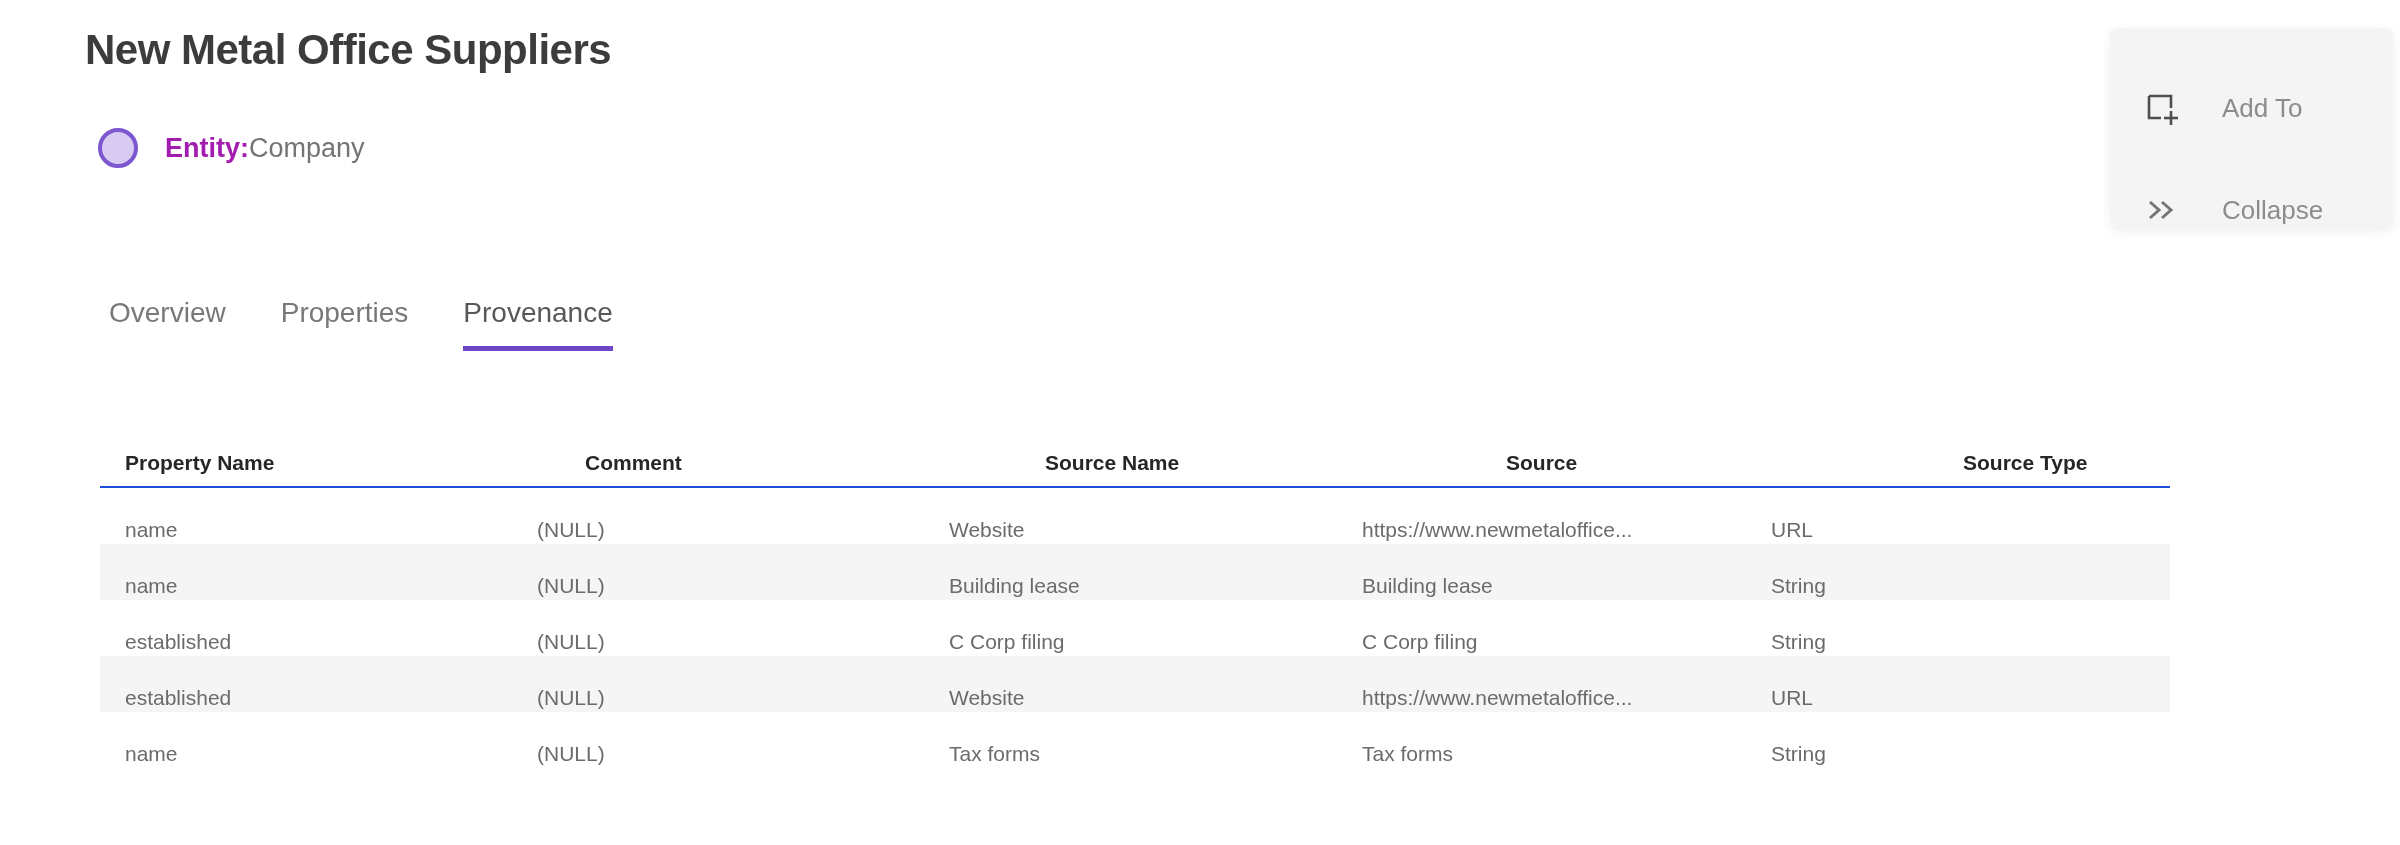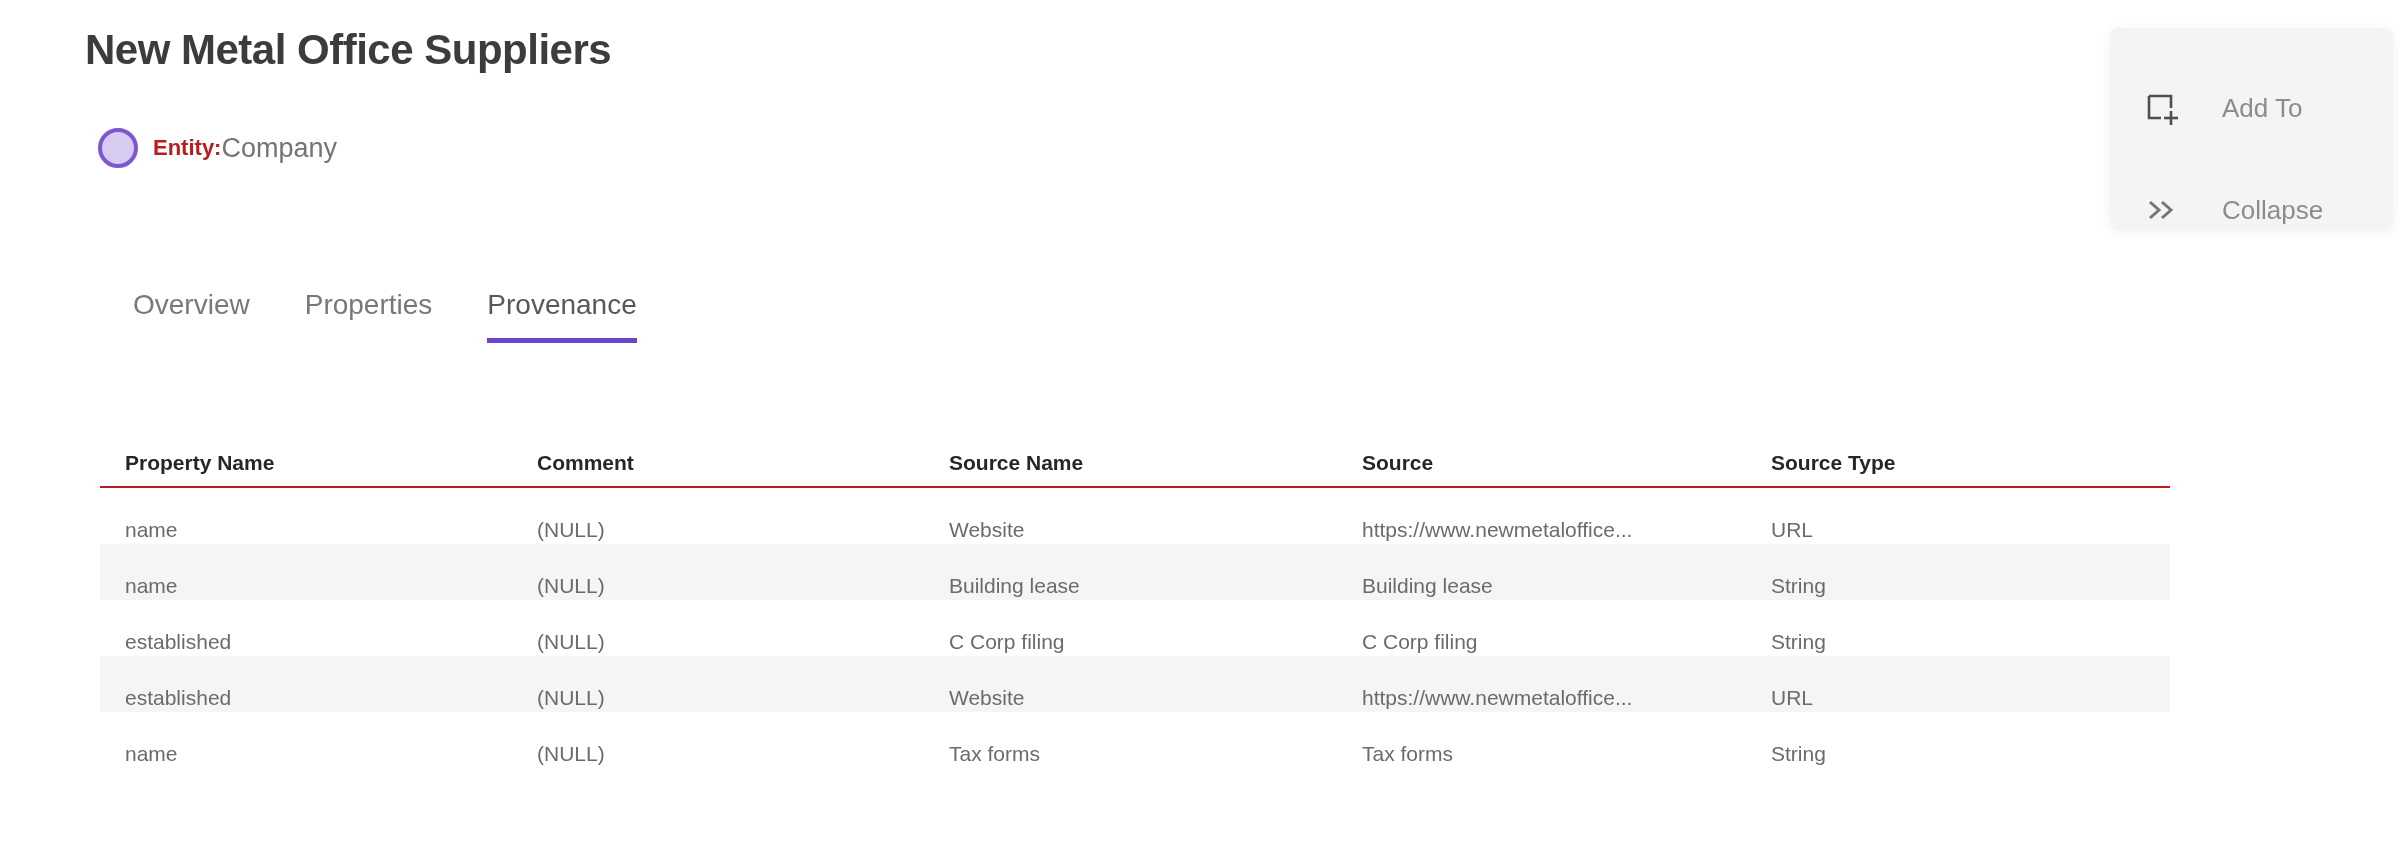--- a/index.html
+++ b/index.html
@@ -11,32 +11,32 @@
   }
   *{box-sizing:border-box;margin:0;padding:0;}
   html,body{width:2400px;height:845px;background:#ffffff;overflow:hidden;}
   body{font-family:"Liberation Sans","DejaVu Sans",sans-serif;position:relative;}
 
   
   .page-title{position:absolute;left:85px;top:26px;font-size:42px;font-weight:700;color:#3c3c3c;letter-spacing:-0.5px;}
   .entity-row{position:absolute;left:98px;top:128px;display:flex;align-items:center;}
   .entity-circle{width:40px;height:40px;border-radius:50%;background:var(--entity-circle-fill,#d8cbf2);
     border:4px solid var(--entity-circle-border,#7d57cf);flex:0 0 auto;}
-  .entity-label{margin-left:15px;font-size:22px;font-weight:700;color:#b91c1c;}
+  .entity-label{margin-left:27px;font-size:27px;font-weight:700;color:#a21caf;}
   .entity-value{font-size:27px;color:#747474;}
 
   
-  .tabs{position:absolute;left:109px;top:288px;display:flex;gap:55px;margin-left:24px;}
+  .tabs{position:absolute;left:109px;top:296px;display:flex;gap:55px;}
   .tab{font-size:28px;line-height:34px;color:#787878;padding-bottom:16px;border-bottom:5px solid transparent;cursor:pointer;}
   .tab.active{color:#585858;border-bottom-color:var(--accent-purple,#6e45c9);}
 
   
   .ptable{position:absolute;left:100px;top:440px;width:2070px;}
   .thead,.trow{display:grid;grid-template-columns:412px 412px 413px 409px 1fr;align-items:center;}
-  .thead{height:48px;border-bottom:2px solid #b91c1c;}
+  .thead{height:48px;border-bottom:2px solid #1d4ed8;gap:48px;}
   .th{font-size:21px;font-weight:700;color:#262626;padding-left:25px;white-space:nowrap;}
   .trow{height:56px;}
   .trow:nth-child(even){background:var(--row-stripe,#f5f5f5);}
   .td{font-size:21px;color:#6b6b6b;padding-left:25px;white-space:nowrap;overflow:hidden;margin-top:28px;}
 
   
   .actions-panel{position:absolute;left:2110px;top:28px;width:283px;height:202px;
     background:var(--panel-bg,#f4f4f4);border-radius:8px;box-shadow:0 2px 12px rgba(0,0,0,0.06);}
   .action-item{position:absolute;left:32px;display:flex;align-items:center;gap:42px;height:44px;cursor:pointer;}
   .action-add{top:58px;}

